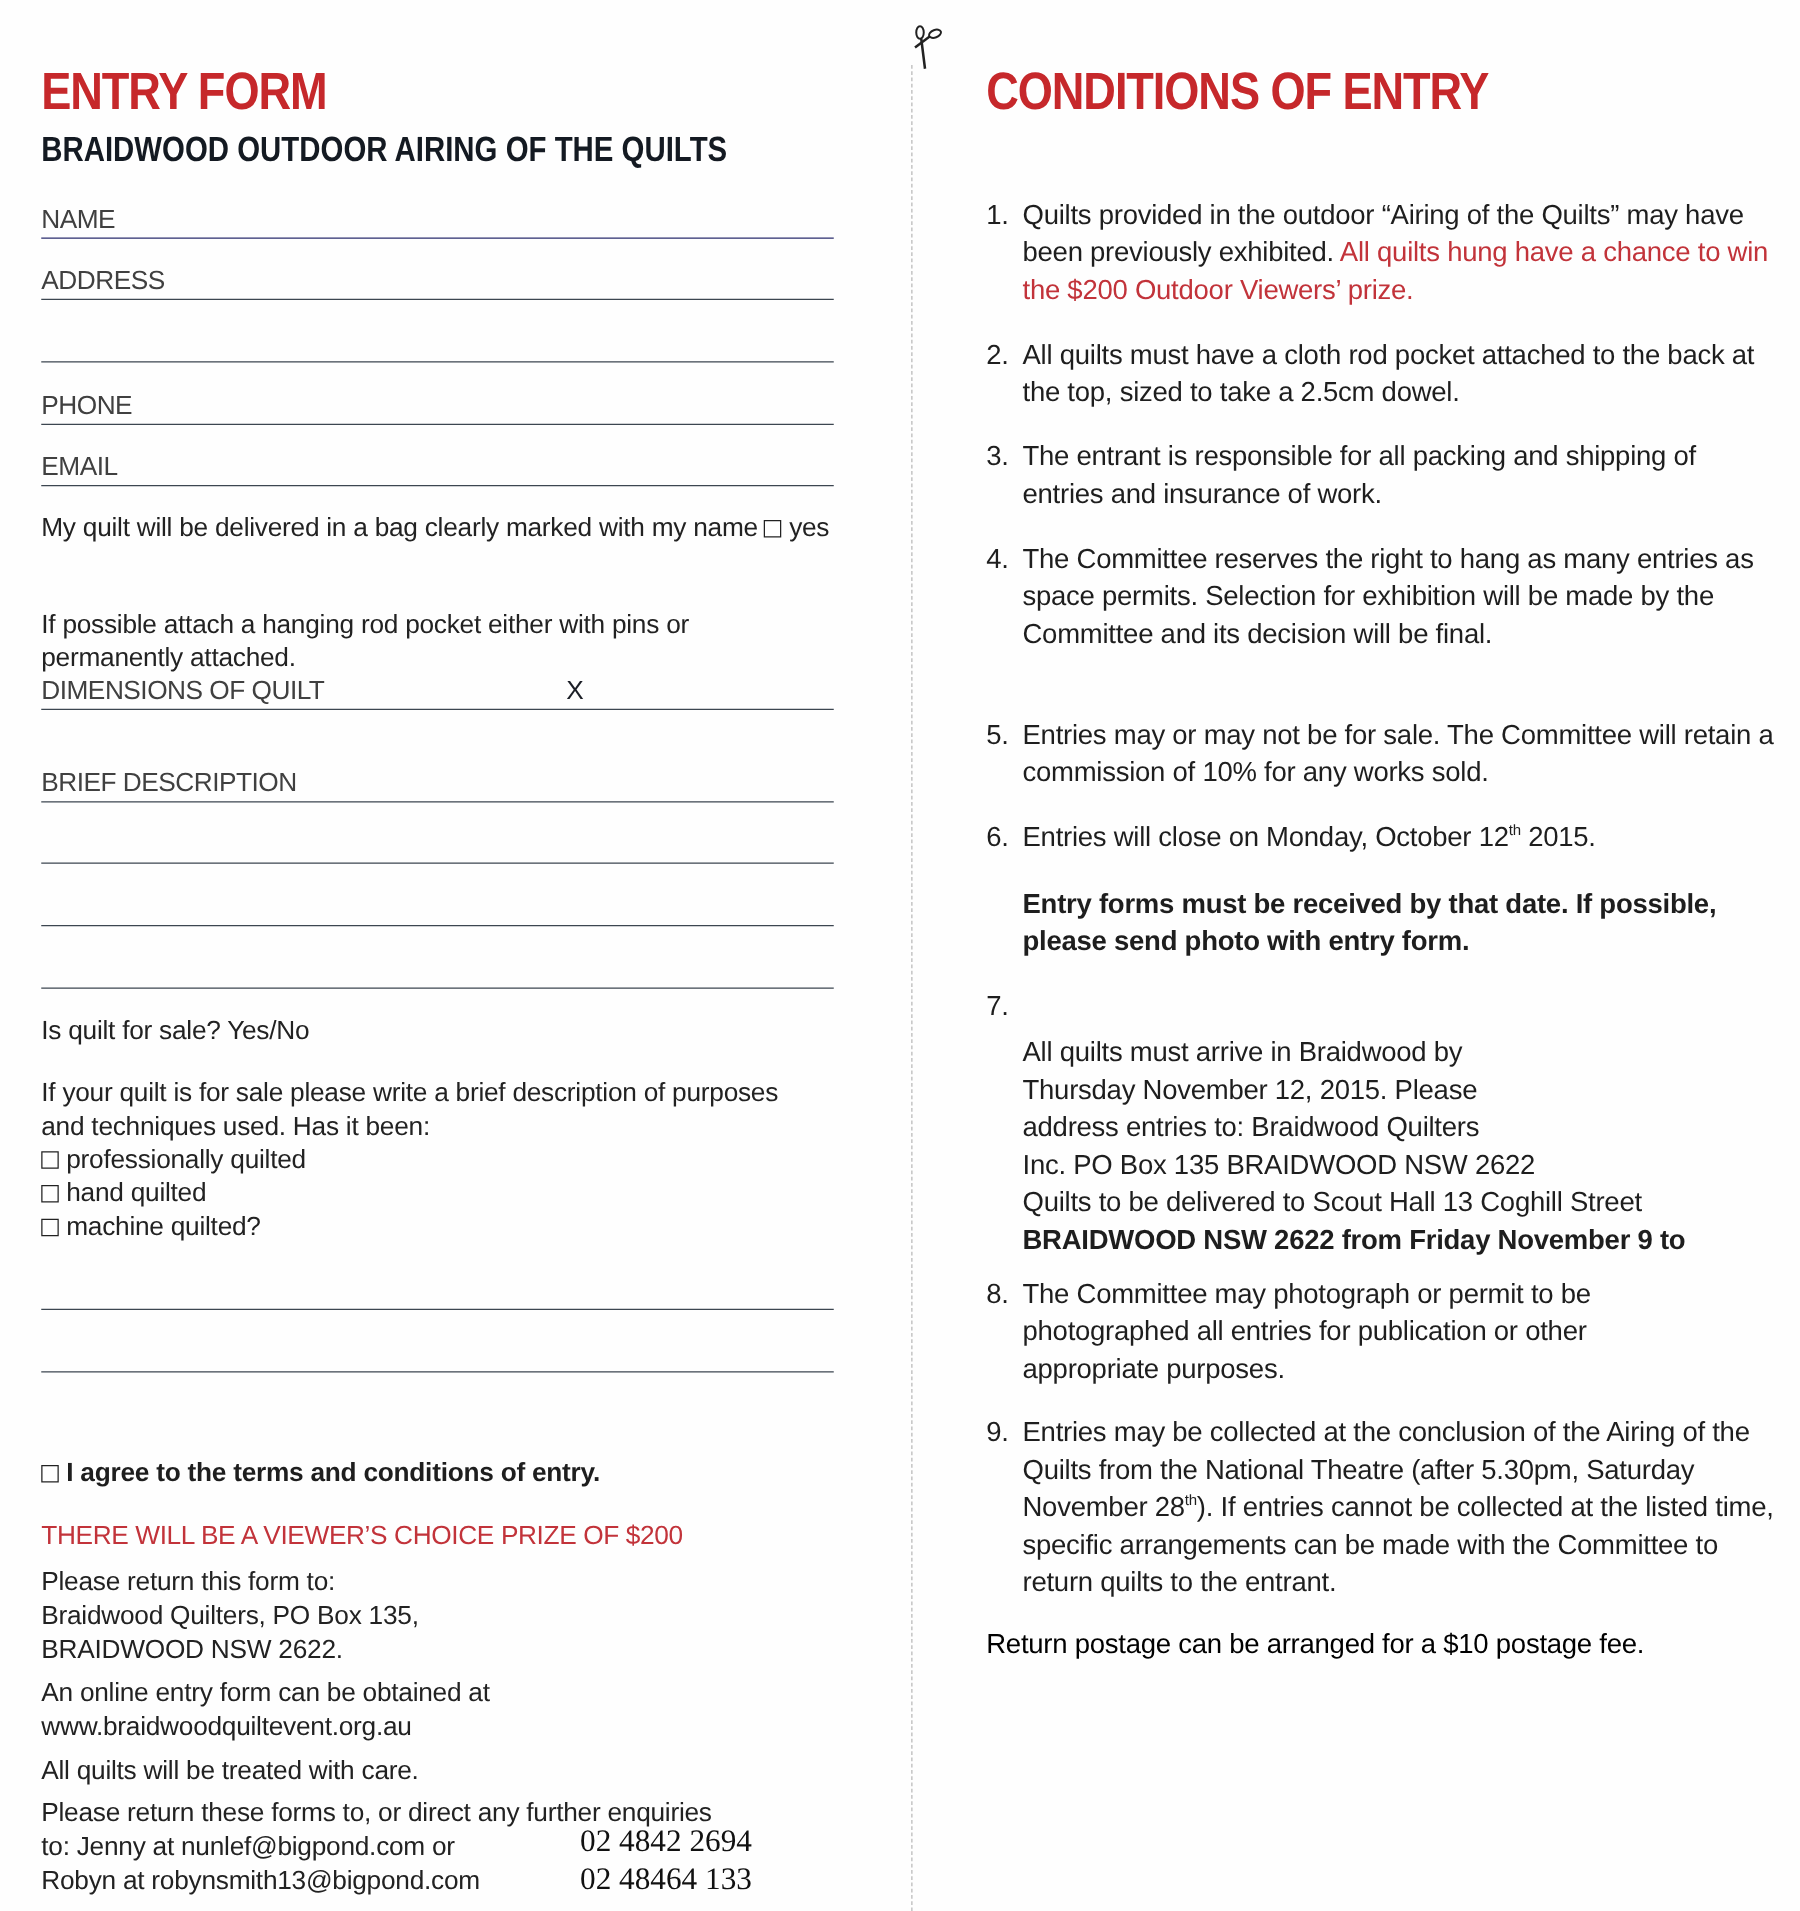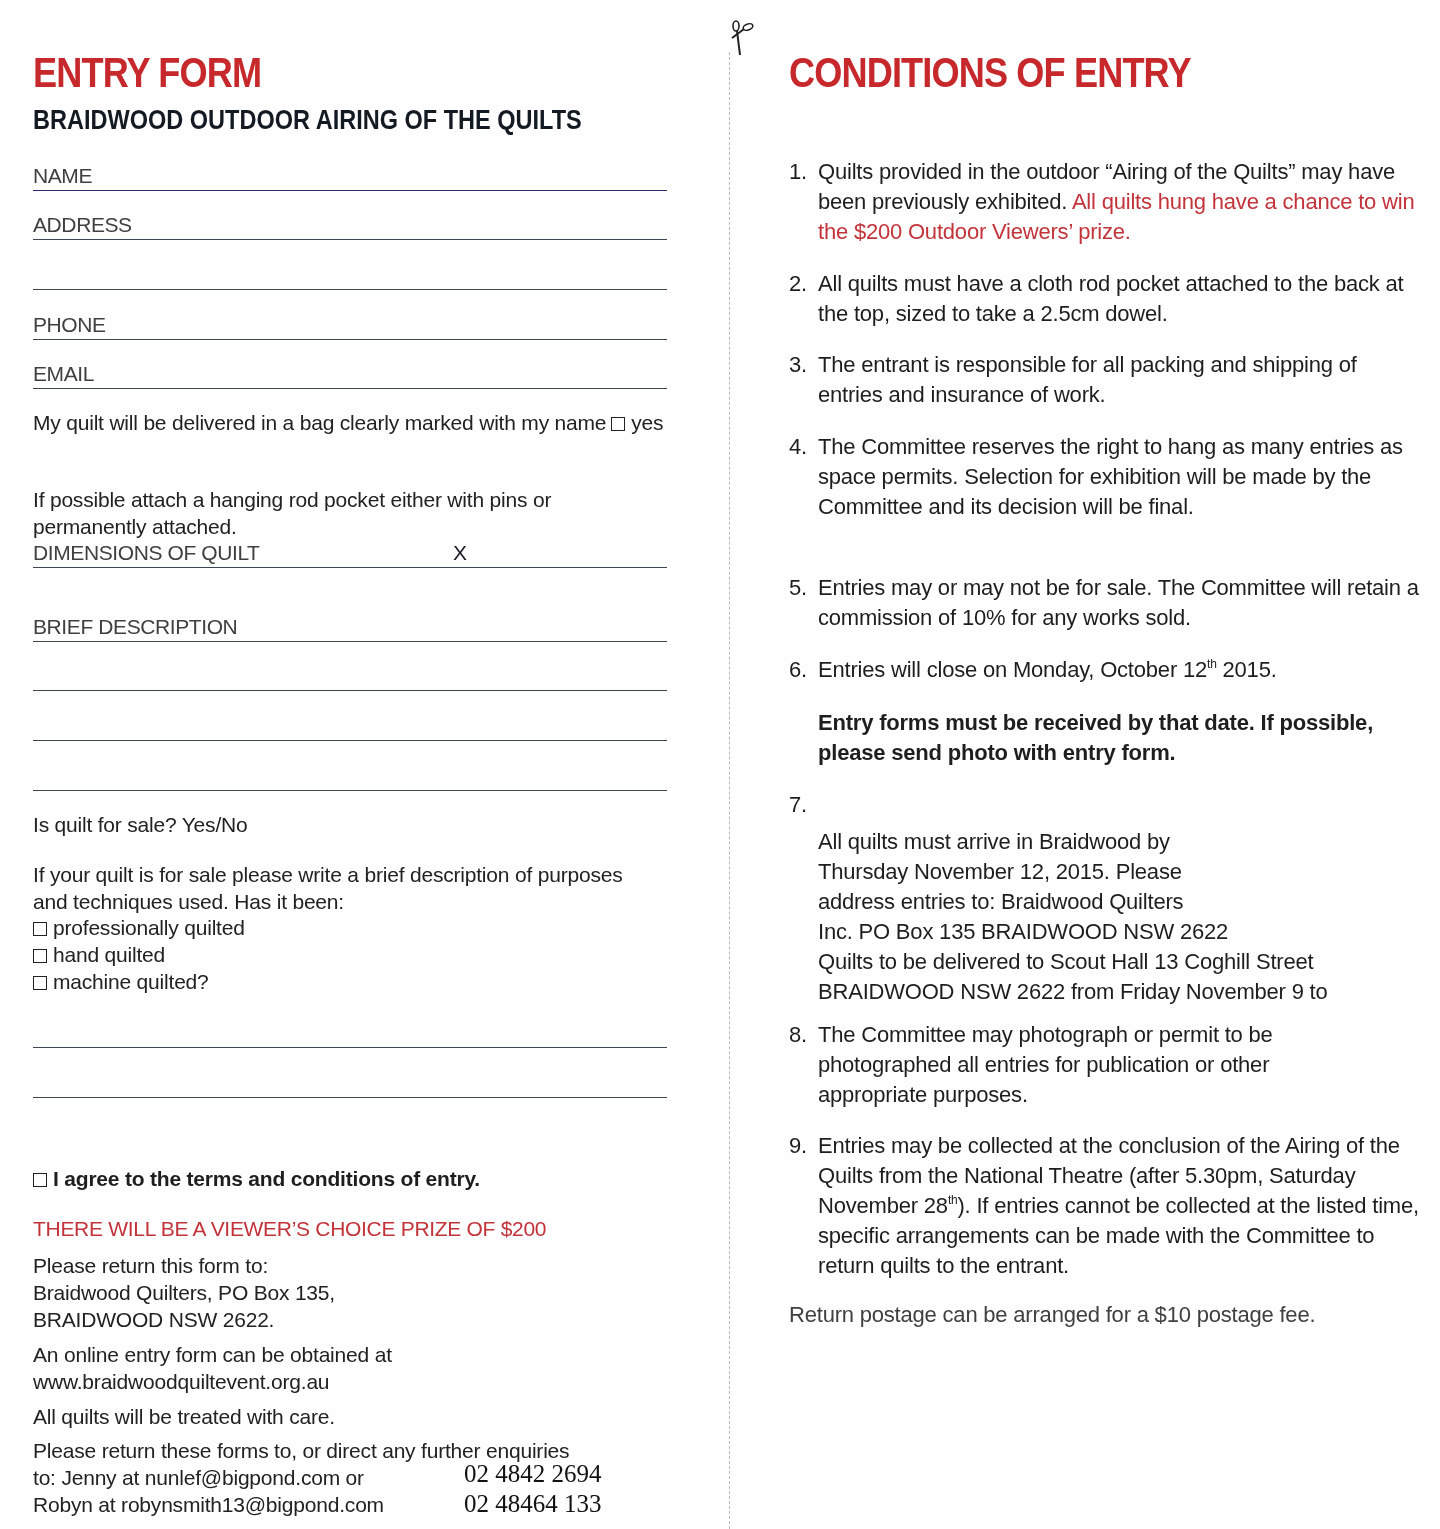--- a/index.html
+++ b/index.html
@@ -103,21 +103,21 @@
       position: absolute; left: 0; width: 630px;
       font-size: 22px; line-height: 30px; color: #1e1e1e;
       letter-spacing: -0.2px;
     }
     .cond .num { position: absolute; left: 0; top: 0; }
     .cond .txt { margin-left: 29px; display: block; }
     .cond .red { color: #c2333a; }
     sup { font-size: 12px; line-height: 0; vertical-align: 9px; }
     .ret {
       position: absolute; left: 0; top: 1302px;
-      font-size: 22px; color: #404040; white-space: nowrap; letter-spacing: -0.2px;
+      font-size: 22px; color: #000000; white-space: nowrap; letter-spacing: -0.2px;
     }
   </style>
 </head>
 <body>
 
 <div class="page">
 
   <div class="left">
     <div class="h-title">ENTRY FORM</div>
     <div class="h-sub">BRAIDWOOD OUTDOOR AIRING OF THE QUILTS</div>
@@ -236,21 +236,21 @@
     </div>
 
     <div class="cond" style="top:790px;">
       <span class="num">7.</span>
       <span class="txt">
         <span class="chk-line" style="line-height:30px;margin-top:37px;">All quilts must arrive in Braidwood by</span>
         <span class="chk-line" style="line-height:30px;">Thursday November 12, 2015. Please</span>
         <span class="chk-line" style="line-height:30px;">address entries to: Braidwood Quilters</span>
         <span class="chk-line" style="line-height:30px;">Inc. PO Box 135 BRAIDWOOD NSW 2622</span>
         <span class="chk-line" style="line-height:30px;">Quilts to be delivered to Scout Hall 13 Coghill Street</span>
-        <span class="chk-line" style="line-height:30px;">BRAIDWOOD NSW 2622 from Friday November 9 to</span>
+        <span class="chk-line" style="line-height:30px;font-weight:bold;">BRAIDWOOD NSW 2622 from Friday November 9 to</span>
       </span>
     </div>
 
     <div class="cond" style="top:1020px; width:560px;">
       <span class="num">8.</span>
       <span class="txt">The Committee may photograph or permit to be photographed all entries for publication or other appropriate purposes.</span>
     </div>
 
     <div class="cond" style="top:1131px;">
       <span class="num">9.</span>

